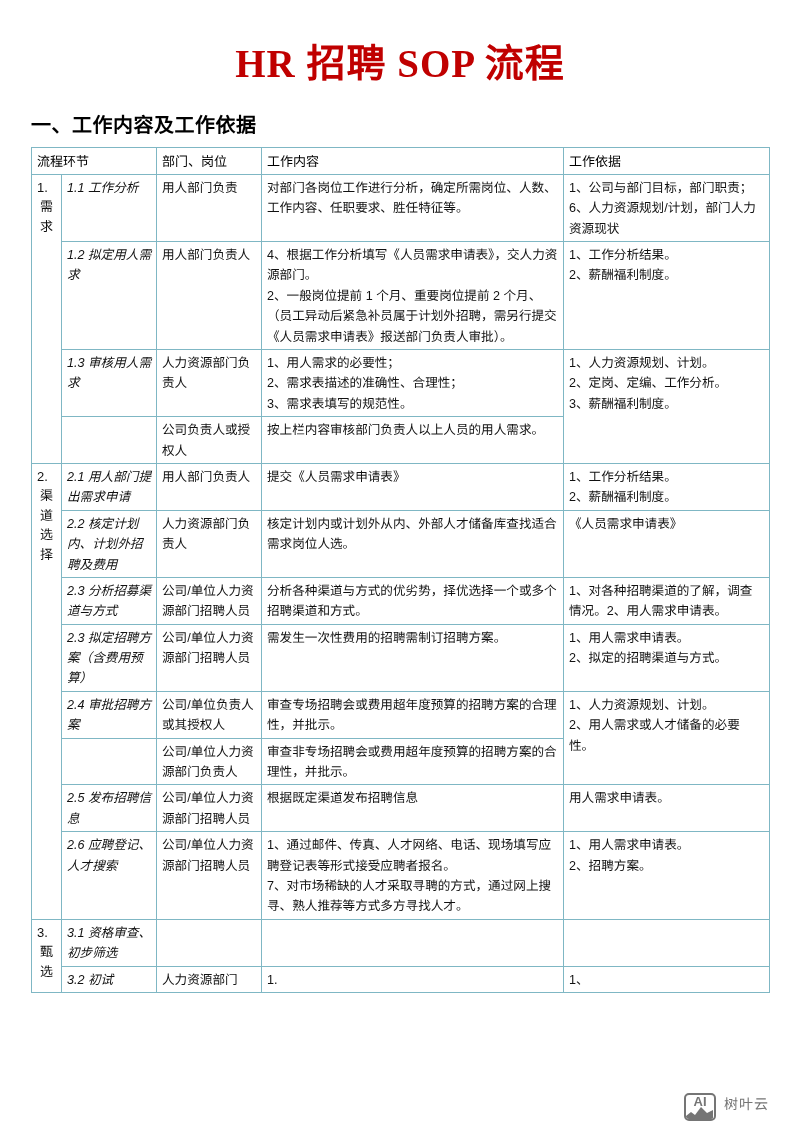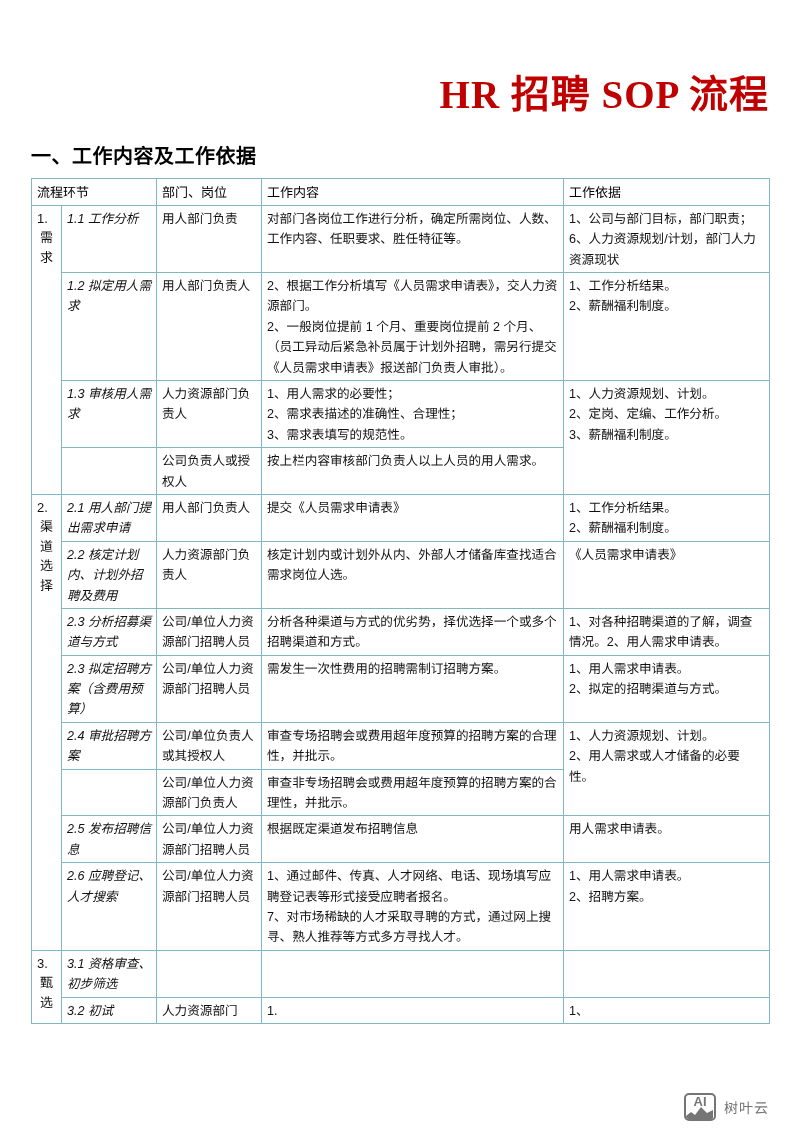--- a/index.html
+++ b/index.html
@@ -19,28 +19,28 @@
   .page {
     width: 800px;
     height: 1131px;
     box-sizing: border-box;
     padding: 0 31px;
     position: relative;
   }
 
   
   .doc-title {
-    text-align: right;
+    text-align: center;
     font-family: "Liberation Serif", "DejaVu Serif", serif;
     font-weight: bold;
     font-size: 39px;
     letter-spacing: 1px;
     color: #c00000;
     margin: 0;
-    padding-top: 73px;
+    padding-top: 42px;
     line-height: 1.15;
     white-space: nowrap;
   }
 
   
   .section-heading {
     font-size: 20px;
     font-weight: bold;
     color: #000000;
     margin: 0;
@@ -101,21 +101,21 @@
 
   td.step   { letter-spacing: 0px; font-style: italic; }
   .cell-lines > div { white-space: pre-wrap; }
 
   
   .watermark {
     position: absolute;
     right: 31px;
     bottom: 10px;
     display: flex;
-    align-items: center;
+    align-items: flex-start;
     gap: 8px;
     opacity: 0.95;
     margin-top: 12px;
   }
   .wm-logo {
     width: 32px;
     height: 28px;
     border-radius: 5px;
     border: 2.5px solid #6e6e6e;
     box-sizing: border-box;
@@ -203,21 +203,21 @@
               <div>1.2 拟定用人需求</div>
             </div>
           </td>
           <td>
             <div class="cell-lines">
               <div>用人部门负责人</div>
             </div>
           </td>
           <td>
             <div class="cell-lines">
-              <div>2、根据工作分析填写《人员需求申请表》，交人力资源部门。</div>
+              <div>4、根据工作分析填写《人员需求申请表》，交人力资源部门。</div>
               <div>2、一般岗位提前 1 个月、重要岗位提前 2 个月、（员工异动后紧急补员属于计划外招聘，需另行提交《人员需求申请表》报送部门负责人审批）。</div>
             </div>
           </td>
           <td>
             <div class="cell-lines">
               <div>1、工作分析结果。</div>
               <div>2、薪酬福利制度。</div>
             </div>
           </td>
         </tr>

